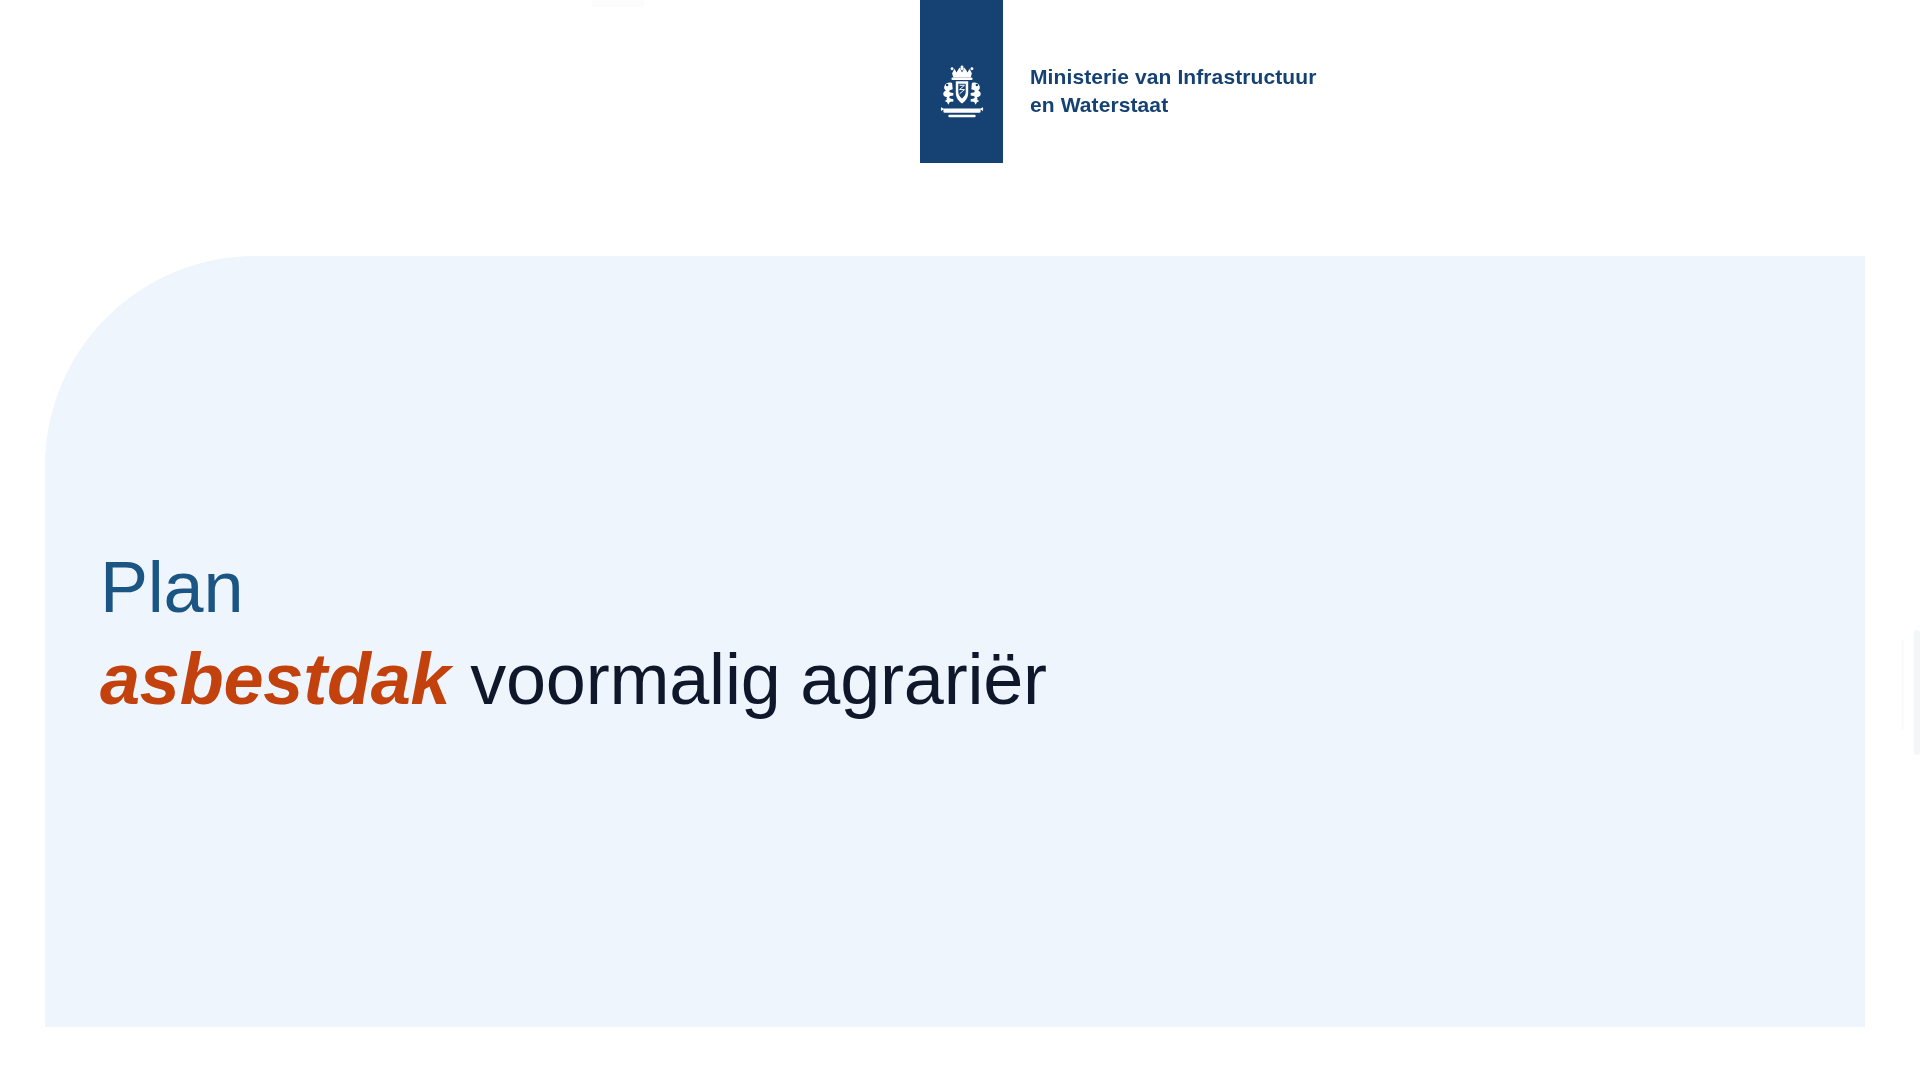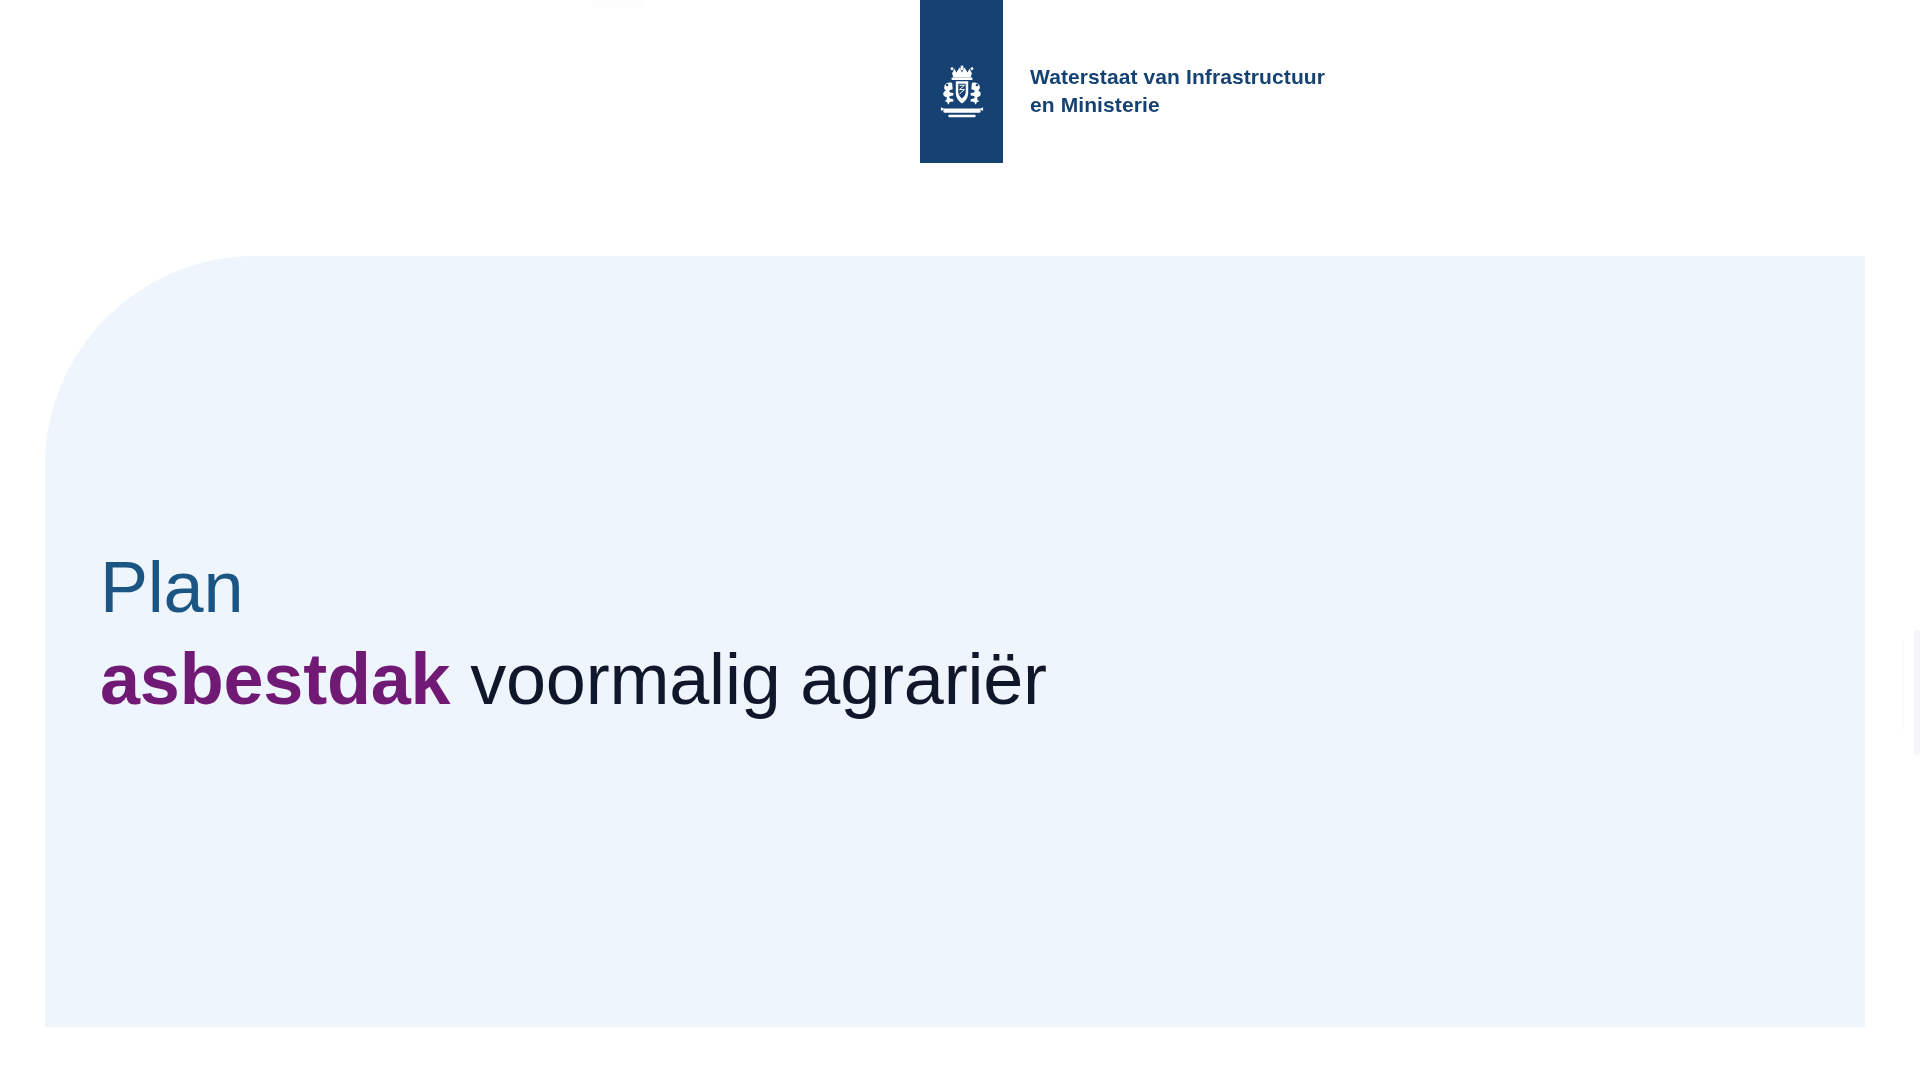--- a/index.html
+++ b/index.html
@@ -100,22 +100,23 @@
     top: 237px;
     font-size: 72px;
     line-height: 92px;
     color: #1b5583;
     font-weight: 400;
     letter-spacing: -0.2px;
     white-space: nowrap;
   }
   .hero-title .line { display: block; }
   .hero-title .accent {
-    color: #701a75;
+    color: #c2410c;
     font-weight: 700;
+    font-style: italic;
   }
   .hero-title .rest {
     color: #0f172a;
     font-weight: 400;
   }
 </style>
 </head>
 <body>
 
 <div class="top-artifact"></div>
@@ -148,22 +149,22 @@
 
         <rect x="20" y="75" width="60" height="7" rx="2"></rect>
         <path d="M16 73 l6 3 -6 3 z"></path>
         <path d="M84 73 l-6 3 6 3 z"></path>
 
         <rect x="28" y="85" width="44" height="4" rx="1.5"></rect>
       </g>
     </svg>
   </div>
   <div class="logo-text">
-    <span class="ln">Waterstaat van Infrastructuur</span>
-    <span class="ln">en Ministerie</span>
+    <span class="ln">Ministerie van Infrastructuur</span>
+    <span class="ln">en Waterstaat</span>
   </div>
 </div>
 
 <section class="hero-card">
   <h1 class="hero-title">
     <span class="line">Plan</span>
     <span class="line"><span class="accent">asbestdak</span><span class="rest"> voormalig agrariër</span></span>
   </h1>
 </section>
 

